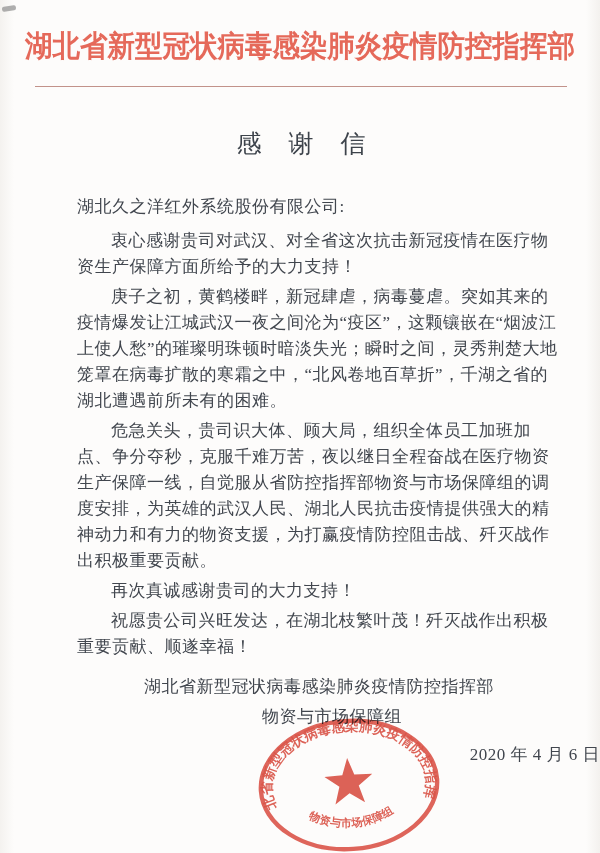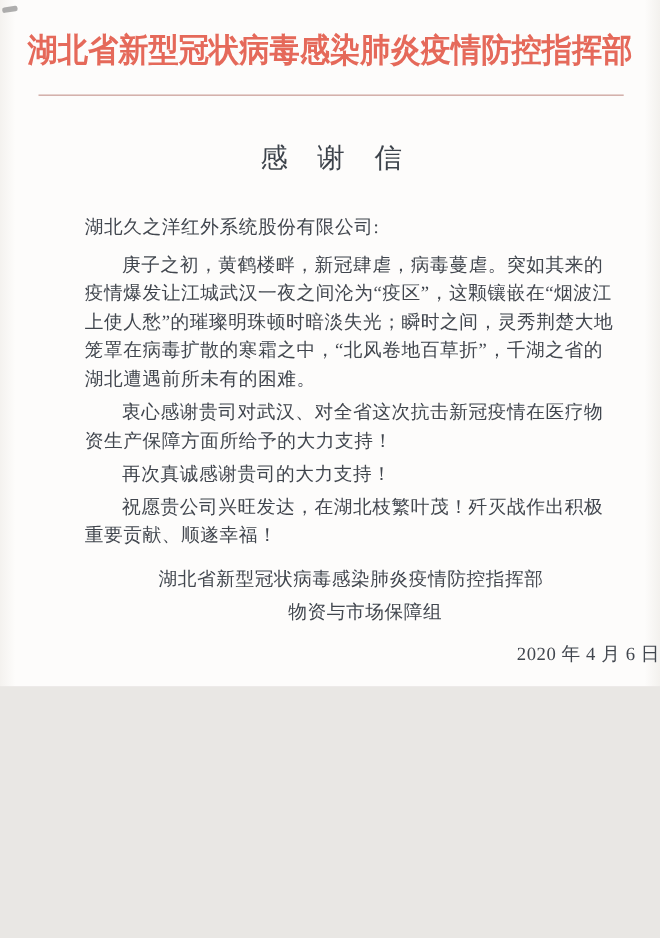--- a/index.html
+++ b/index.html
@@ -1,19 +1,19 @@
 <!DOCTYPE html>
 <html><head>
 <meta charset="utf-8">
 <style>
   html, body { margin: 0; padding: 0; background: #e9e7e4; }
   .page {
     position: relative;
     width: 600px;
-    height: 624px;
+    height: 853px;
     margin: 0 auto;
     background: linear-gradient(90deg, #f4f2ef 0px, #fdfcfb 14px, #fdfcfb 586px, #f3f1ee 600px);
     overflow: hidden;
     font-family: "Liberation Serif", "DejaVu Serif", serif;
     color: #41464e;
   }
   .scan-mark {
     position: absolute; left: 2px; top: 6px; width: 14px; height: 5px;
     background: #8d8d8d; border-radius: 2px; opacity: .7; transform: rotate(-8deg);
   }
@@ -81,22 +81,23 @@
   <div class="scan-mark"></div>
 
   <div class="letterhead">湖北省新型冠状病毒感染肺炎疫情防控指挥部</div>
 
   <div class="letterhead-divider"></div>
 
   <div class="letter-title">感  谢  信</div>
 
   <div class="body-block">
     <div class="recipient">湖北久之洋红外系统股份有限公司:</div>
+    <p>衷心感谢贵司对武汉、对全省这次抗击新冠疫情在医疗物资生产保障方面所给予的大力支持！</p>
     <p>庚子之初，黄鹤楼畔，新冠肆虐，病毒蔓虐。突如其来的疫情爆发让江城武汉一夜之间沦为“疫区”，这颗镶嵌在“烟波江上使人愁”的璀璨明珠顿时暗淡失光；瞬时之间，灵秀荆楚大地笼罩在病毒扩散的寒霜之中，“北风卷地百草折”，千湖之省的湖北遭遇前所未有的困难。</p>
-    <p>衷心感谢贵司对武汉、对全省这次抗击新冠疫情在医疗物资生产保障方面所给予的大力支持！</p>
+    <p>危急关头，贵司识大体、顾大局，组织全体员工加班加点、争分夺秒，克服千难万苦，夜以继日全程奋战在医疗物资生产保障一线，自觉服从省防控指挥部物资与市场保障组的调度安排，为英雄的武汉人民、湖北人民抗击疫情提供强大的精神动力和有力的物资支援，为打赢疫情防控阻击战、歼灭战作出积极重要贡献。</p>
     <p>再次真诚感谢贵司的大力支持！</p>
     <p>祝愿贵公司兴旺发达，在湖北枝繁叶茂！歼灭战作出积极重要贡献、顺遂幸福！</p>
   </div>
 
   <div class="signature">
     <div class="sig-org">湖北省新型冠状病毒感染肺炎疫情防控指挥部</div>
     <div class="sig-group">物资与市场保障组</div>
     <div class="sig-date">2020 年 4 月 6 日</div>
   </div>
 

